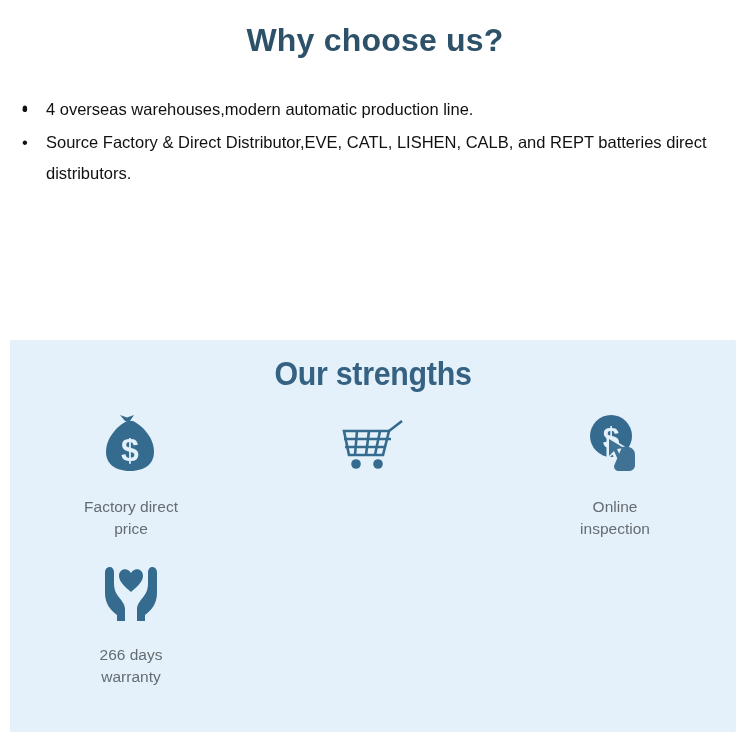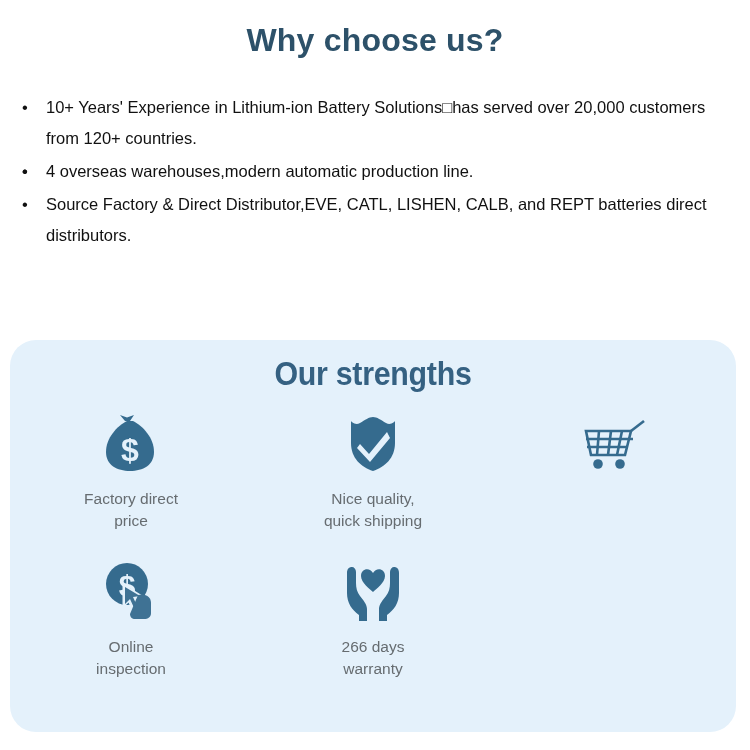--- a/index.html
+++ b/index.html
@@ -58,21 +58,21 @@
   }
 
   
   .strengths-card {
     position: absolute;
     left: 10px;
     top: 340px;
     width: 726px;
     height: 392px;
     background: #e4f1fb;
-    border-radius: 26px;
+    border-radius: 2px;
   }
   .card-title {
     position: absolute;
     left: 0;
     top: 15px;
     width: 726px;
     text-align: center;
     font-family: "Liberation Sans Narrow", "Liberation Sans", sans-serif;
     font-weight: bold;
     font-size: 33px;
@@ -97,39 +97,38 @@
     justify-content: flex-start;
     padding-top: 4px;
   }
   .icon-wrap {
     height: 64px;
     display: flex;
     align-items: center;
     justify-content: center;
   }
   .strength-label {
-    margin-top: 12px;
+    margin-top: 20px;
     text-align: center;
     font-size: 15.5px;
     line-height: 22px;
     color: #666c70;
     font-family: "Liberation Sans", sans-serif;
     white-space: pre-line;
   }
   svg { display: block; }
 </style>
 </head>
 <body>
 
 <div class="page-title">Why choose us?</div>
 
 <ul class="bullet-list">
   <li class="bullet-item">
     <span class="dot">•</span>
-    <span>10+ Years' Experience in Lithium-ion Battery Solutions□has served over 20,000 customers from 120+ countries.</span>
   </li>
   <li class="bullet-item">
     <span class="dot">•</span>
   </li>
   <li class="bullet-item">
     <span class="dot">•</span>
     <span>4 overseas warehouses,modern automatic production line.</span>
   </li>
   <li class="bullet-item">
     <span class="dot">•</span>
@@ -148,30 +147,20 @@
         <svg width="56" height="60" viewBox="0 0 56 60">
           <path d="M22 7 L17 1 L24 3.5 L31 1 L27 7 Z" fill="#356b8e"></path>
           <path d="M24 7 C14 12 3 24 3 38 C3 51 14 57 27 57 C40 57 51 51 51 38 C51 24 40 12 30 7 Z" fill="#356b8e"></path>
           <text x="27" y="47" font-family="'Liberation Sans', sans-serif" font-size="32" font-weight="bold" fill="#e4f1fb" text-anchor="middle">$</text>
         </svg>
       </div>
       <div class="strength-label">Factory direct
 price</div>
     </div>
 
-    <div class="strength-cell">
-      <div class="icon-wrap">
-        <svg width="56" height="58" viewBox="0 0 56 58">
-          <path d="M6 6 C6 6 10 11 15 8 C20 5 24 2 28 2 C32 2 36 5 41 8 C46 11 50 6 50 6 L50 28 C50 43 40 52 28 56 C16 52 6 43 6 28 Z" fill="#356b8e"></path>
-          <path d="M15 29 L24 39 L42 17 L45 23 L25 47 L12 33 Z" fill="#e4f1fb"></path>
-        </svg>
-      </div>
-      <div class="strength-label">Nice quality,
-quick shipping</div>
-    </div>
 
     <div class="strength-cell">
       <div class="icon-wrap">
         <svg width="64" height="54" viewBox="0 0 64 54">
           <g stroke="#356b8e" stroke-width="2.6" fill="none" stroke-linejoin="miter">
             <path d="M3 14 L48 14 L42 38 L8 38 Z"></path>
             <path d="M48 14 L61 4"></path>
             <path d="M3 22 L50 22 M4 30 L45 30"></path>
             <path d="M16 14 L14 38 M28 14 L25 38 M39 14 L34 38"></path>
           </g>

